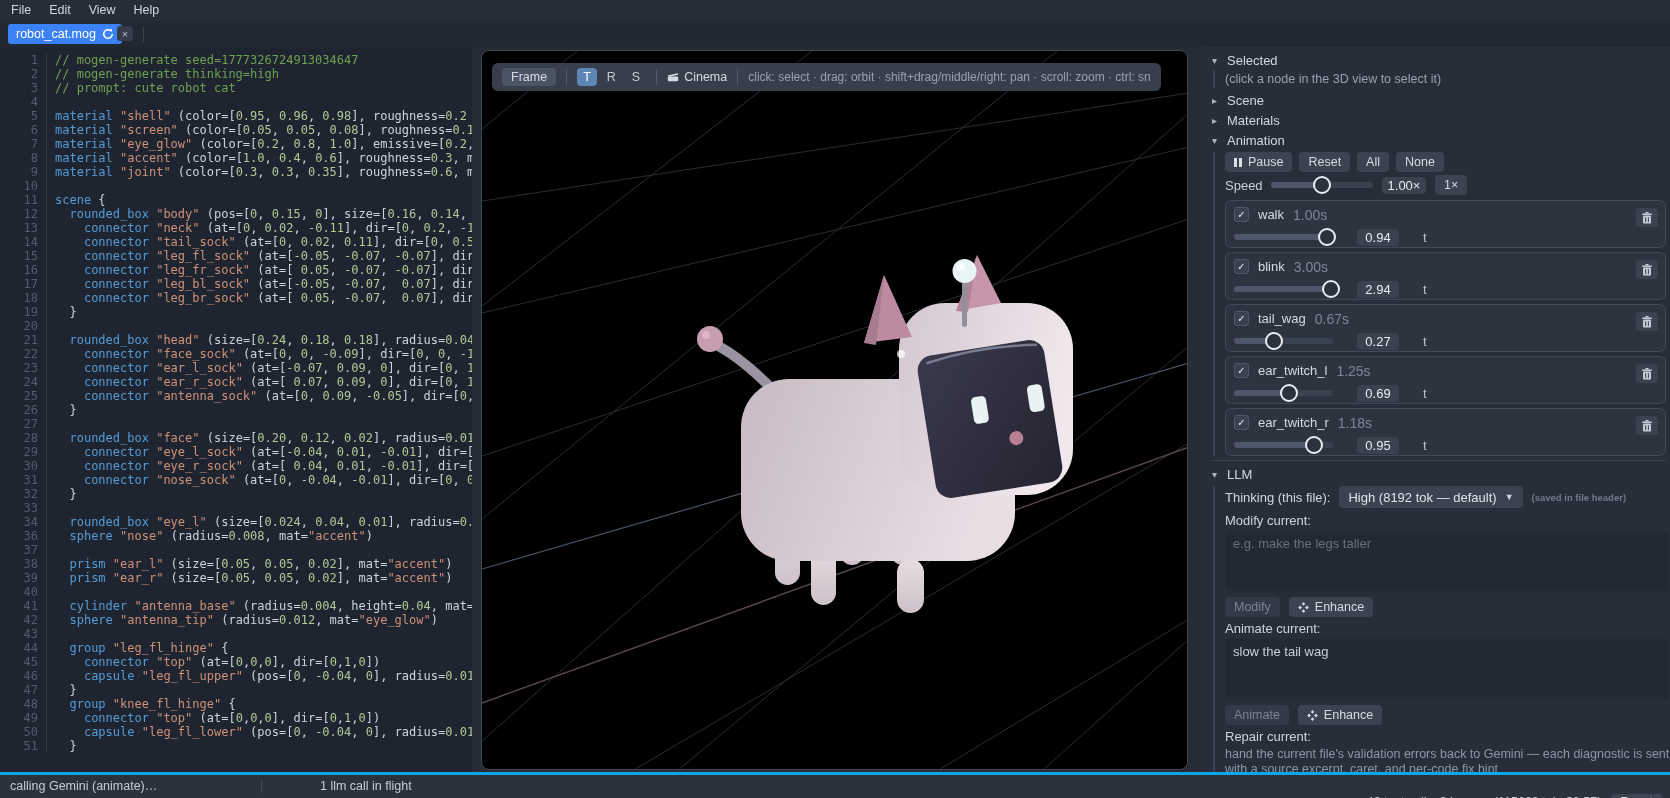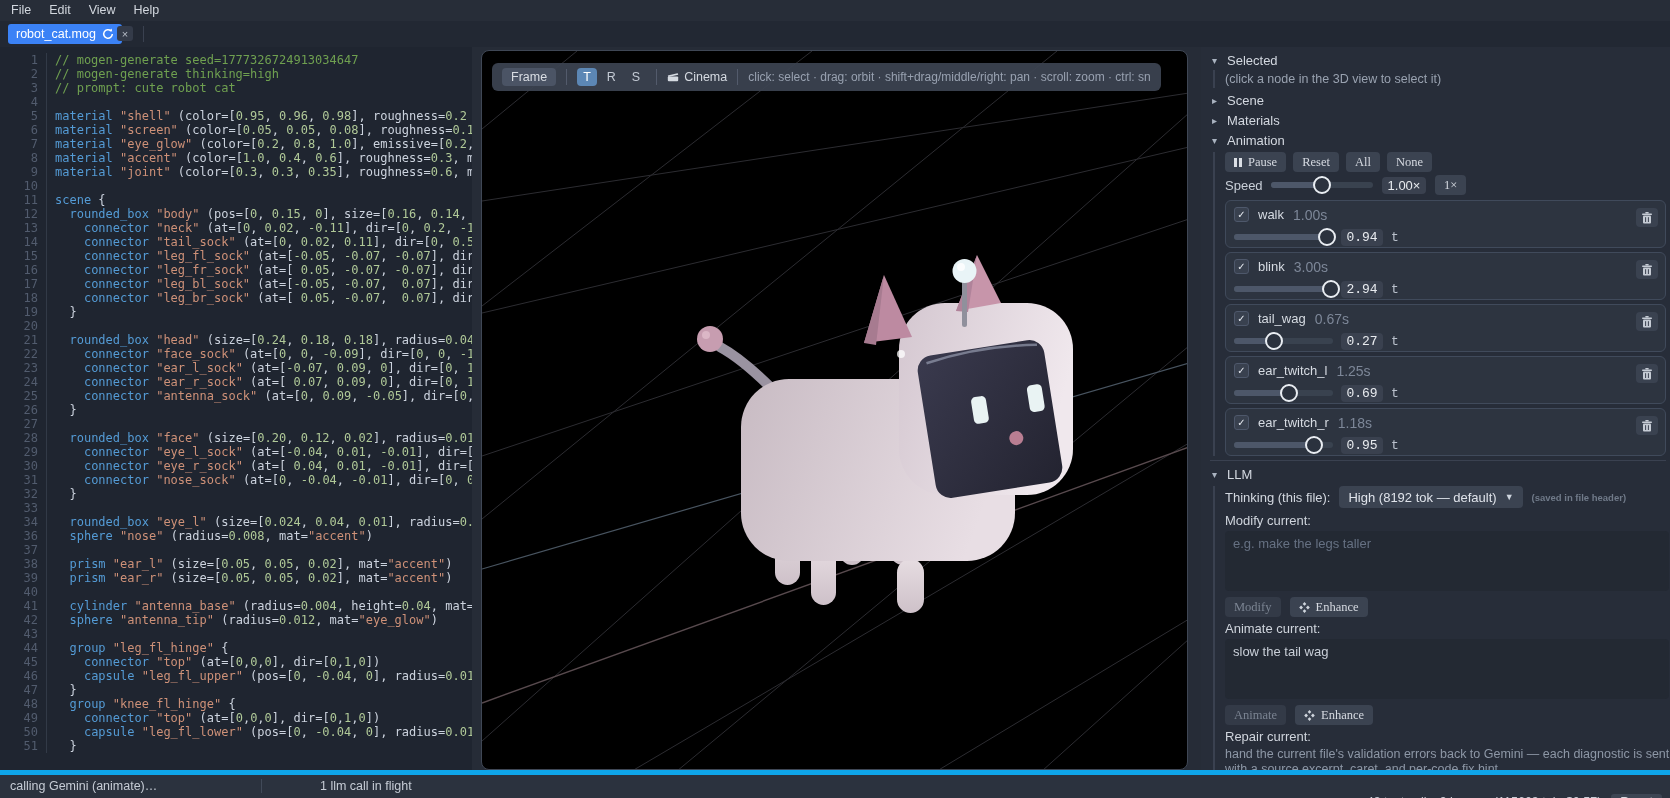--- a/index.html
+++ b/index.html
@@ -47,63 +47,63 @@
   .vhint{color:#98a1b0;font-size:12px;white-space:nowrap;overflow:hidden;}
 
   
   .inspector{position:absolute;left:1201px;top:47px;right:0;bottom:23px;background:#272d39;
              padding:3px 4px 0 9px;overflow:hidden;font-size:13px;}
   .sec-h{display:flex;align-items:center;gap:8px;height:20px;cursor:default;}
   .tri{color:#aab3c0;font-size:10px;width:9px;text-align:center;}
   .sec-c{margin-left:3px;border-left:2px solid #3a4150;padding-left:10px;margin-bottom:2px;}
   .hinttext{color:#99a2b0;font-size:12.5px;line-height:18px;}
   .btn{display:inline-flex;align-items:center;gap:6px;background:#3b4351;border:none;border-radius:4px;
-       padding:2px 9px;font-size:12.5px;color:#d6dae1;font-family:Liberation Serif, serif;height:20px;box-sizing:border-box;}
+       padding:2px 9px;font-size:12.5px;color:#d6dae1;font-family:Liberation Sans, sans-serif;height:20px;box-sizing:border-box;}
   .btn.dim{background:#333a47;color:#7b8492;}
   .controls{display:flex;gap:7px;margin:2px 0 4px;}
   .pbars{display:inline-block;width:8px;height:9px;
          background:linear-gradient(90deg,#dbdfe5 0 3px,transparent 3px 5px,#dbdfe5 5px 8px);}
   .speedrow{display:flex;align-items:center;gap:9px;margin:2px 0 6px;height:18px;}
   .speedrow .lbl{width:37px;color:#c9cfd8;}
   .slider{position:relative;height:6px;background:#39424f;border-radius:3px;}
   .slider .fill{position:absolute;left:0;top:0;bottom:0;background:#4d5769;border-radius:3px;}
   .slider .knob{position:absolute;top:-6px;width:18px;height:18px;border-radius:50%;
                 background:#2b323e;border:2px solid #e9edf2;box-sizing:border-box;}
   .s-speed{width:102px;}
   .valbox{background:#3a414f;border-radius:4px;width:44px;text-align:center;padding:1px 0;color:#e8ebef;}
   .unit{color:#bac1cc;}
   .track{position:relative;background:#2d3440;border:1px solid #404a5b;border-radius:6px;
          height:48px;box-sizing:border-box;padding:5px 8px;margin-bottom:4px;}
   .trow1{display:flex;align-items:center;gap:9px;height:17px;}
   .cb{width:15px;height:15px;background:#39414f;border:1px solid #4e586b;border-radius:3px;
       display:flex;align-items:center;justify-content:center;font-size:10px;color:#e6eaef;box-sizing:border-box;}
   .tname{color:#d6dbe2;}
   .tdur{font-size:14px;color:#7d8798;}
-  .trow2{display:flex;align-items:center;gap:8px;margin-top:5px;height:18px;font-family:Liberation Mono, monospace;}
+  .trow2{display:flex;align-items:center;gap:24px;margin-top:5px;height:18px;}
   .s-track{width:99px;}
   .valbox.small{width:42px;}
   .trash{position:absolute;top:7px;right:7px;width:22px;height:19px;background:#3a4250;border-radius:4px;
          display:flex;align-items:center;justify-content:center;}
   .sec-llm{border-top:1px solid #3a4150;margin-top:4px;padding-top:3px;}
   .throw{display:flex;align-items:center;gap:9px;margin:2px 0 5px;height:22px;}
   .dd{display:inline-flex;align-items:center;gap:8px;background:#3b4351;border-radius:4px;
       padding:2px 9px;color:#dfe3ea;height:22px;box-sizing:border-box;}
   .dd .caret{font-size:9px;color:#cfd6df;}
   .ddnote{font-size:9.5px;font-weight:700;color:#707a89;}
   .flabel{color:#cfd4dc;margin:3px 0 3px;}
   .ta{display:block;width:444px;height:60px;background:#232933;border:none;border-radius:4px;
       padding:5px 8px;box-sizing:border-box;font-family:"Liberation Sans",sans-serif;font-size:13px;
       color:#c9cfd8;resize:none;outline:none;}
   .ta::placeholder{color:#667183;}
   .btnrow{display:flex;gap:9px;margin:6px 0 4px;}
   .repdesc{color:#8d97a6;font-size:12.5px;line-height:15px;width:452px;margin:1px 0 5px;}
 
   
   .statusbar{position:absolute;left:0;right:0;bottom:0;height:23px;background:#2b323e;
-             border-top:5px solid #0ea5e9;font-size:12.5px;color:#c6ccd5;}
+             border-top:3px solid #0ea5e9;font-size:12.5px;color:#c6ccd5;}
   .s-left{position:absolute;left:10px;line-height:22px;}
   .s-div{position:absolute;left:261px;top:4px;width:1px;height:14px;background:#414a59;}
   .s-mid{position:absolute;left:320px;line-height:22px;}
   .s-right{position:absolute;right:8px;top:16px;height:22px;display:flex;align-items:center;gap:10px;}
   .resetbtn{background:#3d4553;border-radius:3px;padding:1px 9px;color:#d6dae1;}
 </style>
 </head>
 <body>
 
 <div class="app">

